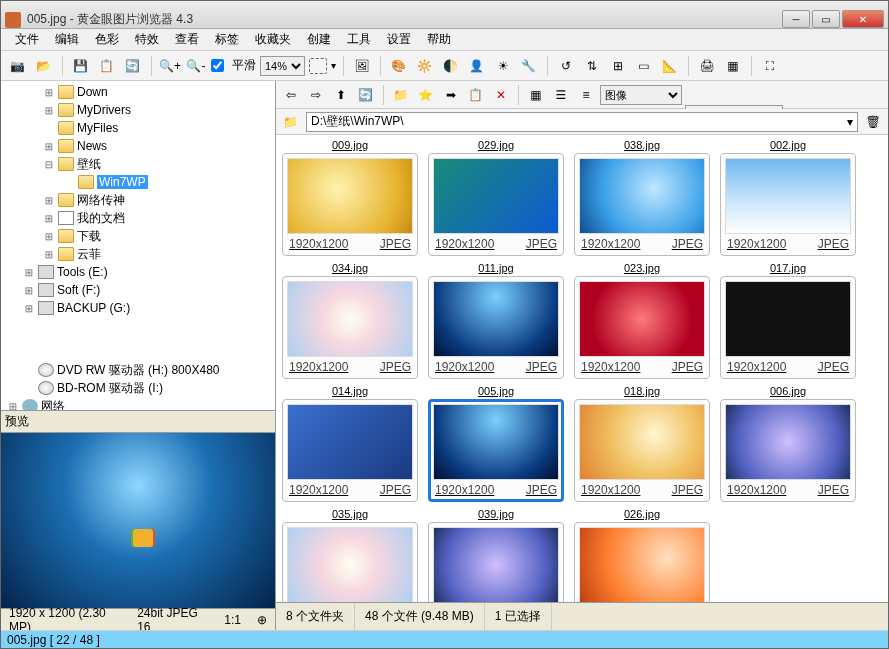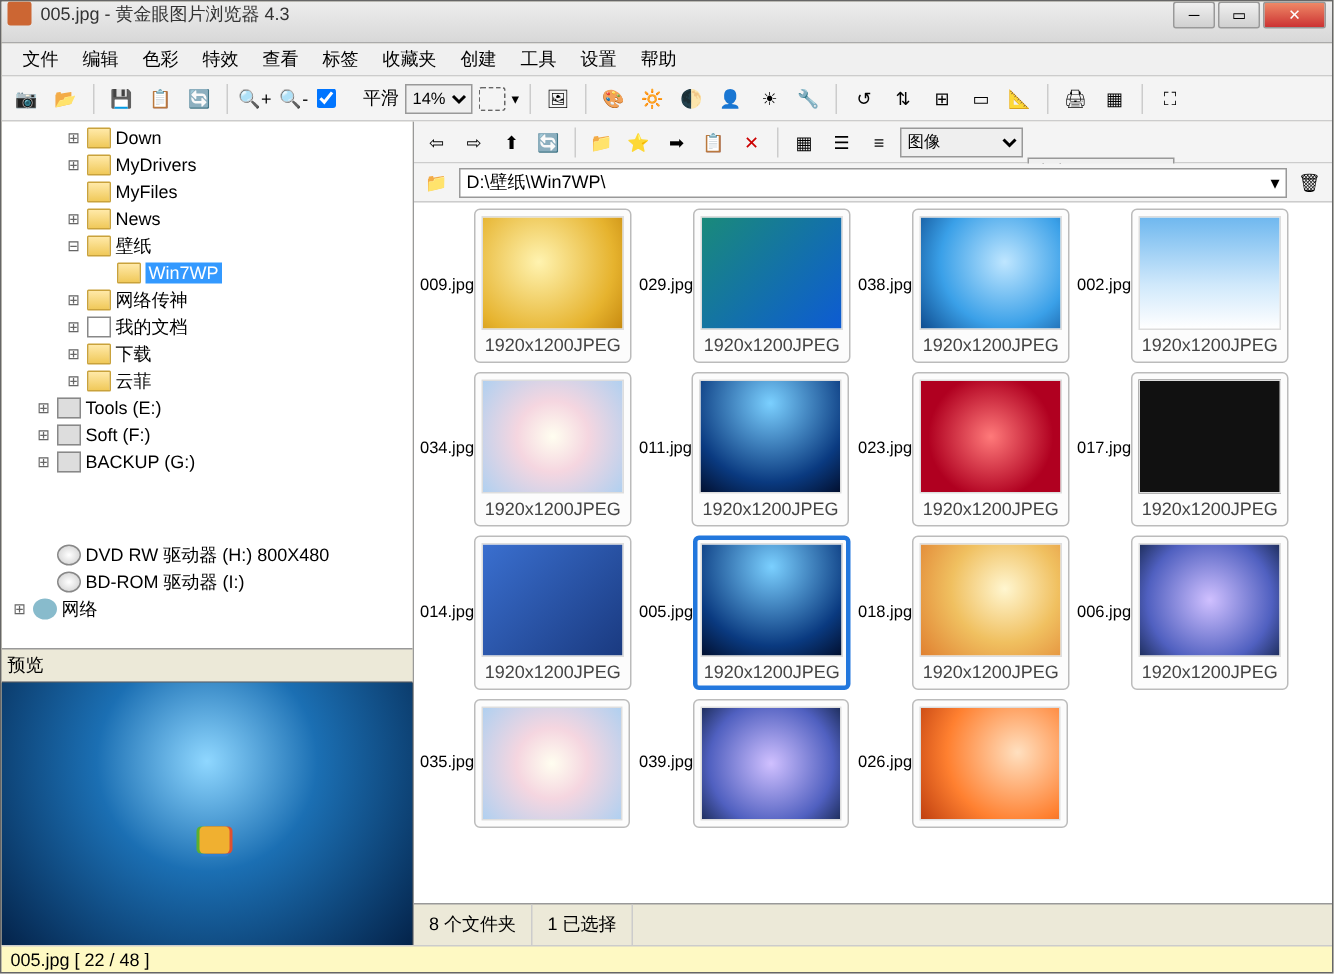--- a/index.html
+++ b/index.html
@@ -1,32 +1,32 @@
 <!DOCTYPE html>
 <html><head>
 <meta charset="utf-8">
 <style>
 * { box-sizing: border-box; margin: 0; padding: 0; font-family: "Microsoft YaHei", Tahoma, sans-serif; font-size: 12px; }
 body { width: 889px; height: 649px; overflow: hidden; background: #ece9d8; display: flex; flex-direction: column; border: 1px solid #666; }
 
-.titlebar { background: linear-gradient(#ededed, #d8d8d8); height: 28px; display: flex; align-items: flex-start; padding: 0 4px; border-bottom: 1px solid #aaa; }
+.titlebar { background: linear-gradient(#ededed, #d8d8d8); height: 28px; display: flex; align-items: flex-end; padding: 0 4px; border-bottom: 1px solid #aaa; }
 .titlebar .app-icon { width: 16px; height: 16px; background: #c63; border-radius: 2px; margin-right: 6px; }
 .titlebar .title-text { flex: 1; color: #333; }
 .win-btns { display: flex; gap: 2px; }
 .win-btn { width: 28px; height: 18px; background: linear-gradient(#f0f0f0,#d0d0d0); border: 1px solid #999; border-radius: 2px; display: flex; align-items: center; justify-content: center; font-size: 10px; cursor: pointer; }
 .win-btn.close { background: linear-gradient(#e86,#c33); color: #fff; width: 42px; }
 
 .menubar { background: #f0f0f0; height: 22px; display: flex; align-items: center; padding: 0 6px; gap: 0; border-bottom: 1px solid #ccc; }
 .menubar span { padding: 3px 8px; cursor: pointer; }
 
 .toolbar1, .toolbar2 { background: #f4f4f4; height: 30px; display: flex; align-items: center; padding: 2px 6px; gap: 4px; border-bottom: 1px solid #ccc; }
 .tb-btn { width: 22px; height: 22px; display: flex; align-items: center; justify-content: center; cursor: pointer; border-radius: 2px; }
 .tb-sep { width: 1px; height: 20px; background: #ccc; margin: 0 3px; }
 .tb-select { height: 20px; font-size: 11px; border: 1px solid #999; }
-.tb-check { display: flex; align-items: center; gap: 18px; }
+.tb-check { display: flex; align-items: center; gap: 8px; }
 
 .main { flex: 1; display: flex; overflow: hidden; }
 .left { width: 275px; display: flex; flex-direction: column; border-right: 1px solid #999; }
 .tree { flex: 1; background: #fff; overflow: auto; padding: 2px; }
 .tree-item { display: flex; align-items: center; height: 18px; padding-left: 4px; cursor: pointer; white-space: nowrap; }
 .tree-item .expander { width: 12px; text-align: center; color: #666; font-size: 10px; }
 .tree-item .ticon { width: 16px; height: 14px; margin: 0 3px; }
 .tree-item.selected .label { background: #3399ff; color: #fff; padding: 0 2px; }
 .ticon.folder { background: linear-gradient(#ffe9a8,#f0c95a); border: 1px solid #c9a23b; border-radius: 1px; }
 .ticon.drive { background: #ddd; border: 1px solid #888; }
@@ -39,32 +39,32 @@
 .preview-img { width: 100%; height: 100%; background: radial-gradient(circle at 50% 30%, #8fd7ff 0%, #1b6fb3 40%, #04234a 100%); position: relative; }
 .preview-img::after { content: ""; position: absolute; left: 48%; top: 55%; width: 20px; height: 18px; background: #f0b030; border-radius: 3px; box-shadow: 2px 0 0 #e05030, -2px 0 0 #5bb030, 0 2px 0 #3080d0; }
 
 .right { flex: 1; display: flex; flex-direction: column; background: #fff; }
 .navbar { height: 28px; display: flex; align-items: center; gap: 3px; padding: 2px 4px; border-bottom: 1px solid #ccc; background: #f4f4f4; }
 .pathrow { height: 26px; display: flex; align-items: center; padding: 2px 4px; gap: 4px; border-bottom: 1px solid #ccc; background: #f4f4f4; }
 .path-input { flex: 1; height: 20px; border: 1px solid #999; background: #fff; padding: 0 4px; display: flex; align-items: center; justify-content: flex-end; }
 
 .thumbs { flex: 1; overflow: auto; padding: 4px; }
 .thumb-grid { display: flex; flex-wrap: wrap; gap: 6px; }
-.thumb { width: 140px; display: flex; align-items: center; }
+.thumb { width: 140px; display: flex; flex-direction: column; align-items: center; text-decoration: underline; }
 .thumb-name { font-size: 11px; text-align: center; margin-bottom: 2px; }
 .thumb-frame { width: 136px; border: 1px solid #bbb; border-radius: 4px; padding: 4px; background: #fcfcfc; }
 .thumb.selected .thumb-frame { border: 3px solid #2277dd; padding: 2px; }
 .thumb-img { width: 100%; height: 76px; border: 1px solid #ddd; }
 .thumb-meta { display: flex; justify-content: space-between; font-size: 10px; color: #444; margin-top: 3px; padding: 0 2px; }
 
 .bottom-info { height: 22px; background: #ece9d8; border-top: 1px solid #999; display: flex; align-items: center; font-size: 11px; }
 .bottom-info .cell { padding: 0 8px; }
 .statusbar { height: 28px; display: flex; align-items: center; border-top: 1px solid #999; background: #ece9d8; }
 .status-cell { padding: 0 10px; border-right: 1px solid #ccc; height: 100%; display: flex; align-items: center; }
-.footer { height: 18px; background: #fef9c3; border-top: 1px solid #ccc; padding: 0 6px; display: flex; align-items: center; font-size: 11px; }
+.footer { height: 18px; background: #7dd3fc; border-top: 1px solid #ccc; padding: 0 6px; display: flex; align-items: center; font-size: 11px; }
 
 
 .bg-yellow { background: radial-gradient(circle at 40% 40%, #fff3b0, #e6b32e 70%, #c78a10); }
 .bg-w7teal { background: linear-gradient(135deg,#1a8a7a,#0d5bd3); }
 .bg-blue1 { background: radial-gradient(circle at 60% 40%,#bfe6ff,#3aa0e8 60%,#0f4d90); }
 .bg-sky { background: linear-gradient(#6fb8ef,#cfe8fb 60%,#fff); }
 .bg-pastel { background: radial-gradient(circle at 50% 50%,#fffef0,#f5d6e0 40%,#b0d0f0); }
 .bg-deepblue { background: radial-gradient(circle at 50% 20%,#7bd0ff,#0a3a80 70%,#021030); }
 .bg-red { background: radial-gradient(circle at 50% 50%,#ff7a7a,#b00020 70%); }
 .bg-black { background: #111; }
@@ -220,20 +220,26 @@
         </div>
         <div class="tree-item" style="padding-left: 4px;">
           <span class="expander">⊞</span>
           <span class="ticon net"></span>
           <span class="label">网络</span>
         </div>
       </div>
     <div class="preview-label">预览</div>
     <div class="preview-pane">
       <div class="preview-img"></div>
+    </div>
+    <div class="bottom-info">
+      <div class="cell">1920 x 1200 (2.30 MP)</div>
+      <div class="cell">24bit JPEG  16</div>
+      <div class="cell">1:1</div>
+      <div class="cell">⊕</div>
     </div>
   </div>
 
   <div class="right">
     <div class="navbar">
       <div class="tb-btn">⇦</div>
       <div class="tb-btn">⇨</div>
       <div class="tb-btn">⬆</div>
       <div class="tb-btn">🔄</div>
       <div class="tb-sep"></div>
@@ -394,20 +400,21 @@
           <div class="thumb">
             <div class="thumb-name">026.jpg</div>
             <div class="thumb-frame">
               <div class="thumb-img bg-orange"></div>
             </div>
           </div>
         </div>
     </div>
     <div class="statusbar">
       <div class="status-cell">8 个文件夹</div>
+      <div class="status-cell">48 个文件 (9.48 MB)</div>
       <div class="status-cell">1 已选择</div>
     </div>
   </div>
 </div>
 
 <div class="footer">
   <span>005.jpg [ 22 / 48 ]</span>
 </div>
 
 </body></html>

